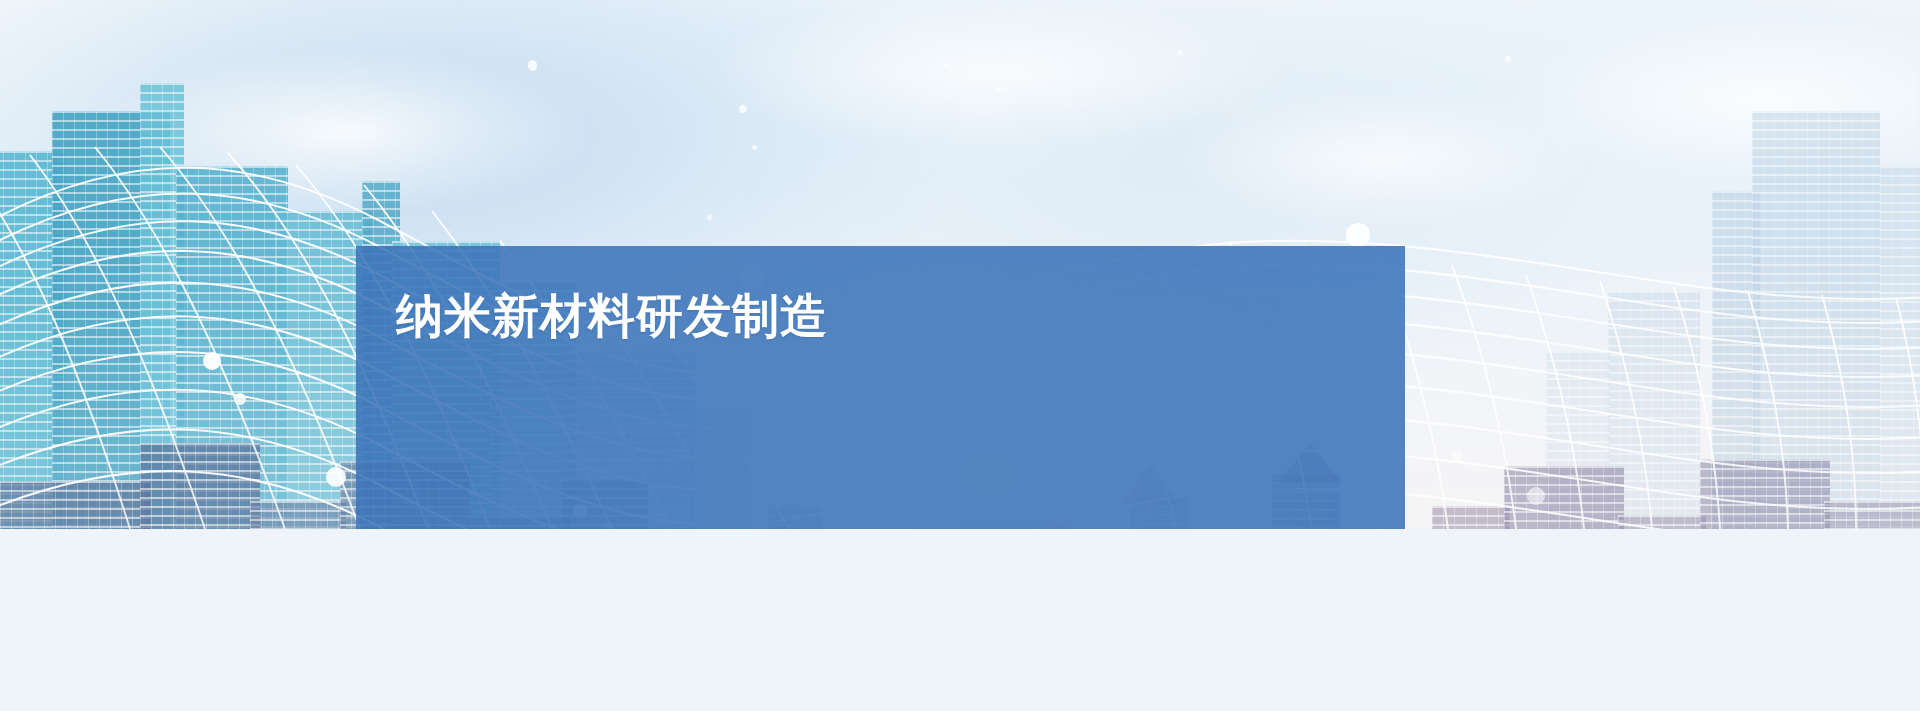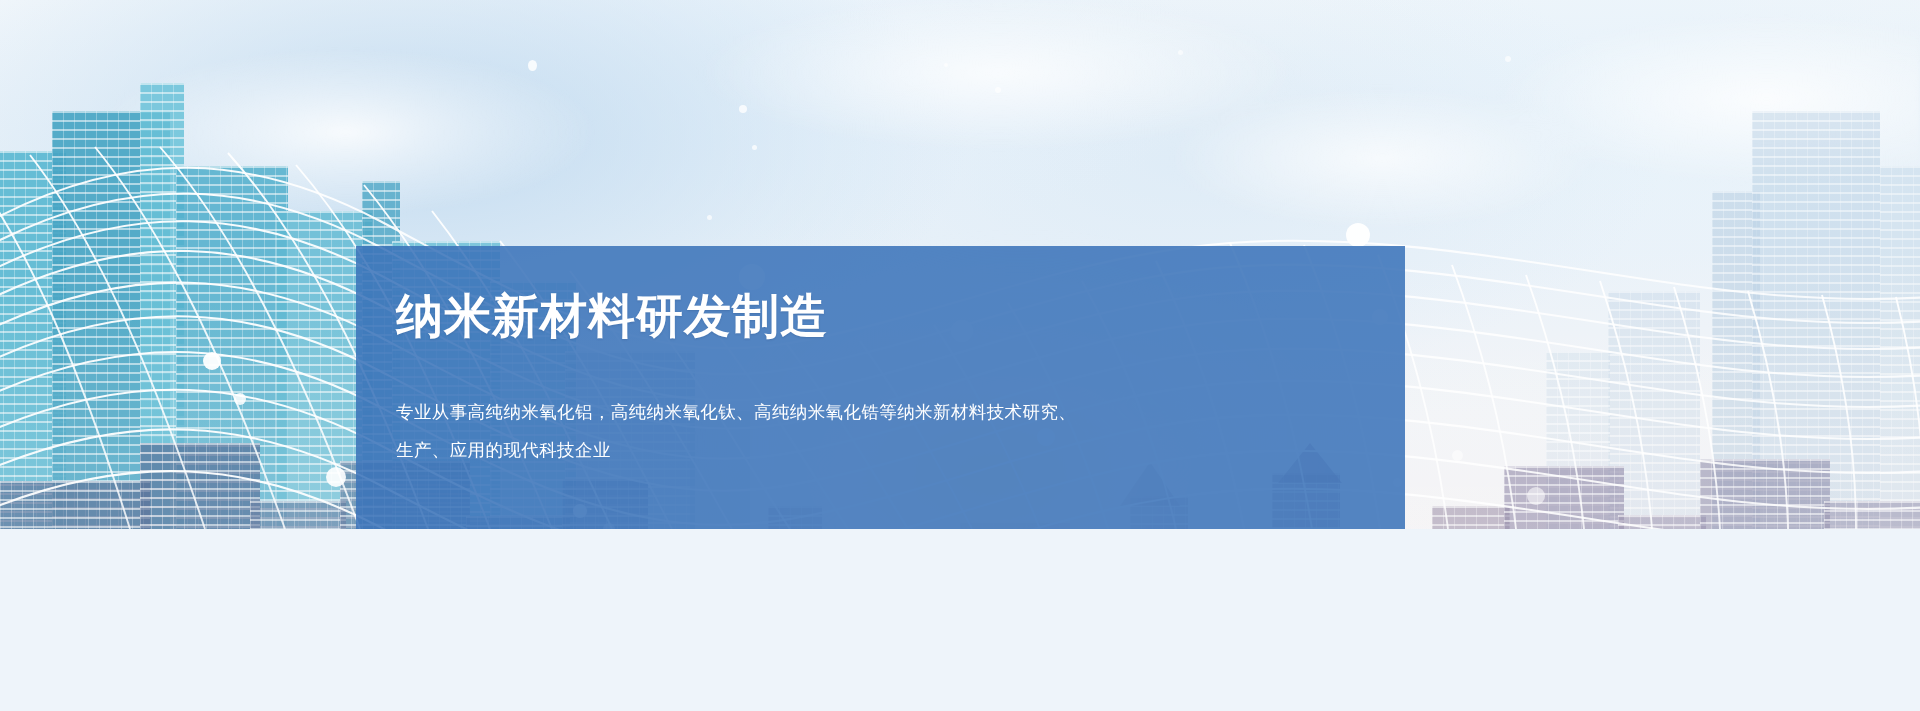--- a/index.html
+++ b/index.html
@@ -241,19 +241,15 @@
   <div class="bokeh" style="left:995px;top:87px;width:6px;height:6px;opacity:.7;"></div>
   <div class="bokeh" style="left:1178px;top:50px;width:5px;height:5px;opacity:.65;"></div>
   <div class="bokeh" style="left:1505px;top:56px;width:6px;height:6px;opacity:.7;"></div>
   <div class="bokeh" style="left:1452px;top:450px;width:11px;height:11px;opacity:.55;"></div>
   <div class="bokeh" style="left:1527px;top:487px;width:18px;height:18px;opacity:.6;"></div>
   <div class="bokeh" style="left:1393px;top:478px;width:9px;height:9px;opacity:.5;"></div>
   <div class="bokeh" style="left:603px;top:523px;width:12px;height:12px;opacity:.6;"></div>
 
   <div class="panel">
     <h1 class="panel-title">纳米新材料研发制造</h1>
-    <div class="panel-sub">
-      <div>专业从事高纯纳米氧化铝，高纯纳米氧化钛、高纯纳米氧化锆等纳米新材料技术研究、</div>
-      <div>生产、应用的现代科技企业</div>
-    </div>
   </div>
 
 </div>
 
 </body></html>

